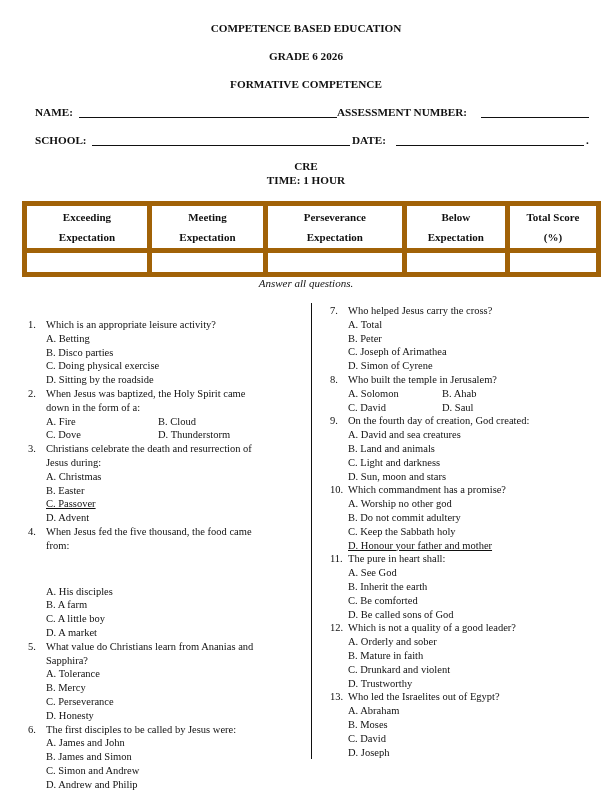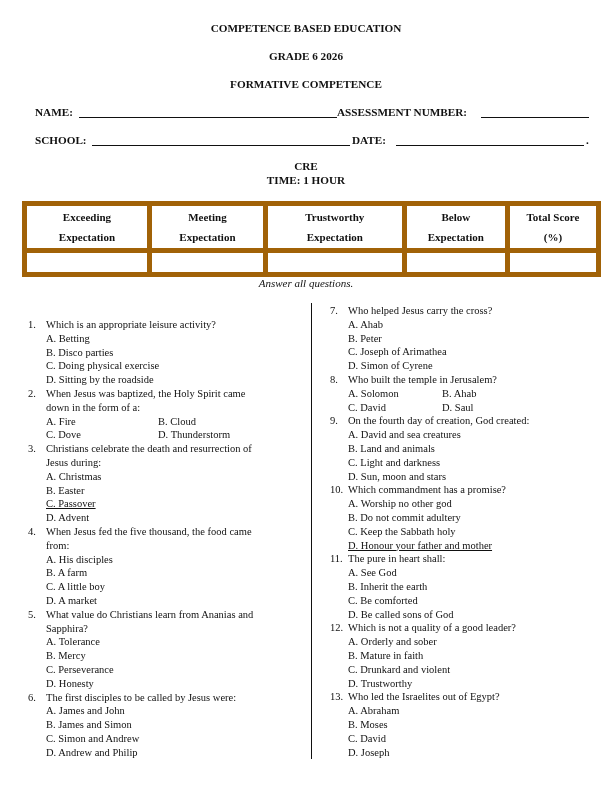--- a/index.html
+++ b/index.html
@@ -85,21 +85,21 @@
       <tr class="hdr">
     <td>
           <div>Exceeding</div>
           <div>Expectation</div>
         </td>
     <td>
           <div>Meeting</div>
           <div>Expectation</div>
         </td>
     <td>
-          <div>Trustworthy</div>
+          <div>Perseverance</div>
           <div>Expectation</div>
         </td>
     <td>
           <div>Below</div>
           <div>Expectation</div>
         </td>
     <td>
           <div>Total Score</div>
           <div>(%)</div>
         </td>
@@ -146,21 +146,21 @@
     <div>Jesus during:</div>
     <div class="opt" style="margin-left:-18px;">A. Christmas</div>
     <div class="opt" style="margin-left:-18px;">B. Easter</div>
     <div class="opt" style="margin-left:-18px;text-decoration:underline;">C. Passover</div>
     <div class="opt" style="margin-left:-18px;">D. Advent</div>
   </div>
   <div class="q">
     <span class="num">4.</span>
     <div>When Jesus fed the five thousand, the food came</div>
     <div>from:</div>
-    <div class="opt" style="margin-left:-18px;">A. His disciples</div>
+    <div class="opt" style="margin-left:-18px;margin-top:32px;">A. His disciples</div>
     <div class="opt" style="margin-left:-18px;">B. A farm</div>
     <div class="opt" style="margin-left:-18px;">C. A little boy</div>
     <div class="opt" style="margin-left:-18px;">D. A market</div>
   </div>
   <div class="q">
     <span class="num">5.</span>
     <div>What value do Christians learn from Ananias and</div>
     <div>Sapphira?</div>
     <div class="opt" style="margin-left:-18px;">A. Tolerance</div>
     <div class="opt" style="margin-left:-18px;">B. Mercy</div>
@@ -174,21 +174,21 @@
     <div class="opt" style="margin-left:-18px;">B. James and Simon</div>
     <div class="opt" style="margin-left:-18px;">C. Simon and Andrew</div>
     <div class="opt" style="margin-left:-18px;">D. Andrew and Philip</div>
   </div>
 </div>
 
 <div class="col" style="left:330px; top:304px; width:270px;">
   <div class="q">
     <span class="num">7.</span>
     <div>Who helped Jesus carry the cross?</div>
-    <div class="opt" style="margin-left:-18px;">A. Ahab</div>
+    <div class="opt" style="margin-left:-18px;">A. Total</div>
     <div class="opt" style="margin-left:-18px;">B. Peter</div>
     <div class="opt" style="margin-left:-18px;">C. Joseph of Arimathea</div>
     <div class="opt" style="margin-left:-18px;">D. Simon of Cyrene</div>
   </div>
   <div class="q">
     <span class="num">8.</span>
     <div>Who built the temple in Jerusalem?</div>
     <div class="opt-pair" style="margin-left:-18px;">
       <span style="left:18px;">A. Solomon</span>
       <span style="left:112px;">B. Ahab</span>

